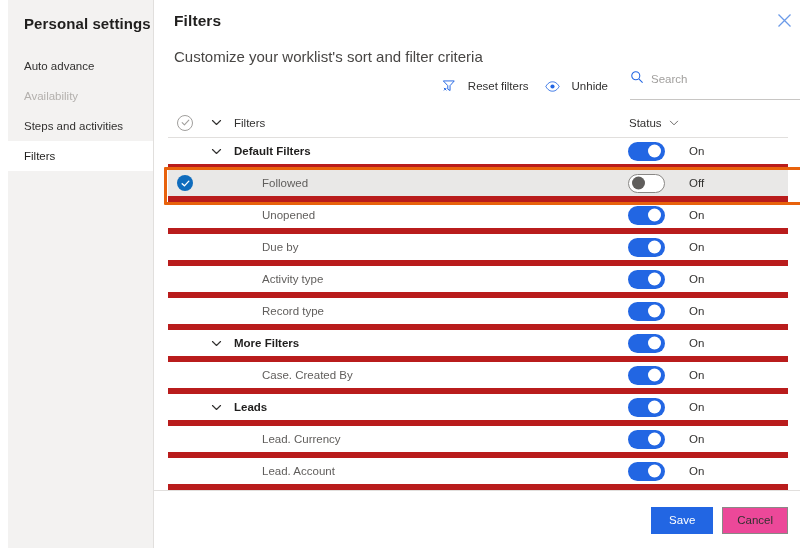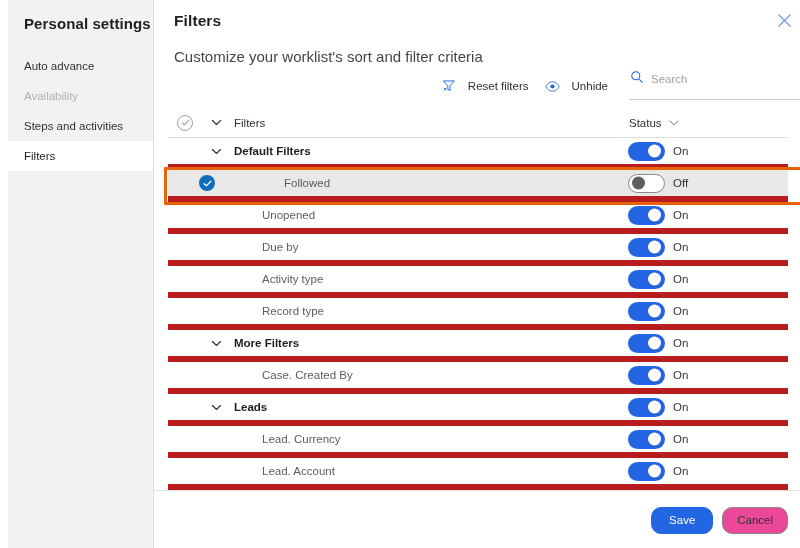--- a/index.html
+++ b/index.html
@@ -210,21 +210,21 @@
   
   .ind-0 { padding-left: 4px; }
   .ind-1 { padding-left: 4px; }
   .ind-2 { padding-left: 32px; }
 
   .cell-status {
     width: 160px;
     flex: 0 0 160px;
     display: flex;
     align-items: center;
-    gap: 8px;
+    gap: 24px;
   }
   .cell-status.headcell {
     gap: 7px;
     padding-left: 1px;
   }
   .status-label {
     font-size: 11.5px;
     color: #323130;
   }
 
@@ -270,21 +270,20 @@
     background: #0f6cbd;
     display: flex;
     align-items: center;
     justify-content: center;
     cursor: pointer;
   }
 
   
   .row.selected {
     background: #e9e8e7;
-    padding-left: 22px;
   }
   .highlight-box {
     position: absolute;
     left: 10px;
     right: 2px;
     border: 3px solid #e8620c;
     pointer-events: none;
     z-index: 5;
     border-radius: 1px;
   }
@@ -300,21 +299,21 @@
     gap: 9px;
     flex: 0 0 60px;
     margin: 0 0 0 0;
   }
 
   .btn {
     min-width: 62px;
     height: 27px;
     font-size: 11.5px;
     font-family: "Liberation Sans", sans-serif;
-    border-radius: 10px;
+    border-radius: 0;
     cursor: pointer;
     padding: 0 14px;
     line-height: 1;
   }
   .btn-primary {
     background: #2266e3;
     color: #ffffff;
     border: 1px solid #2266e3;
   }
   .btn-default {

